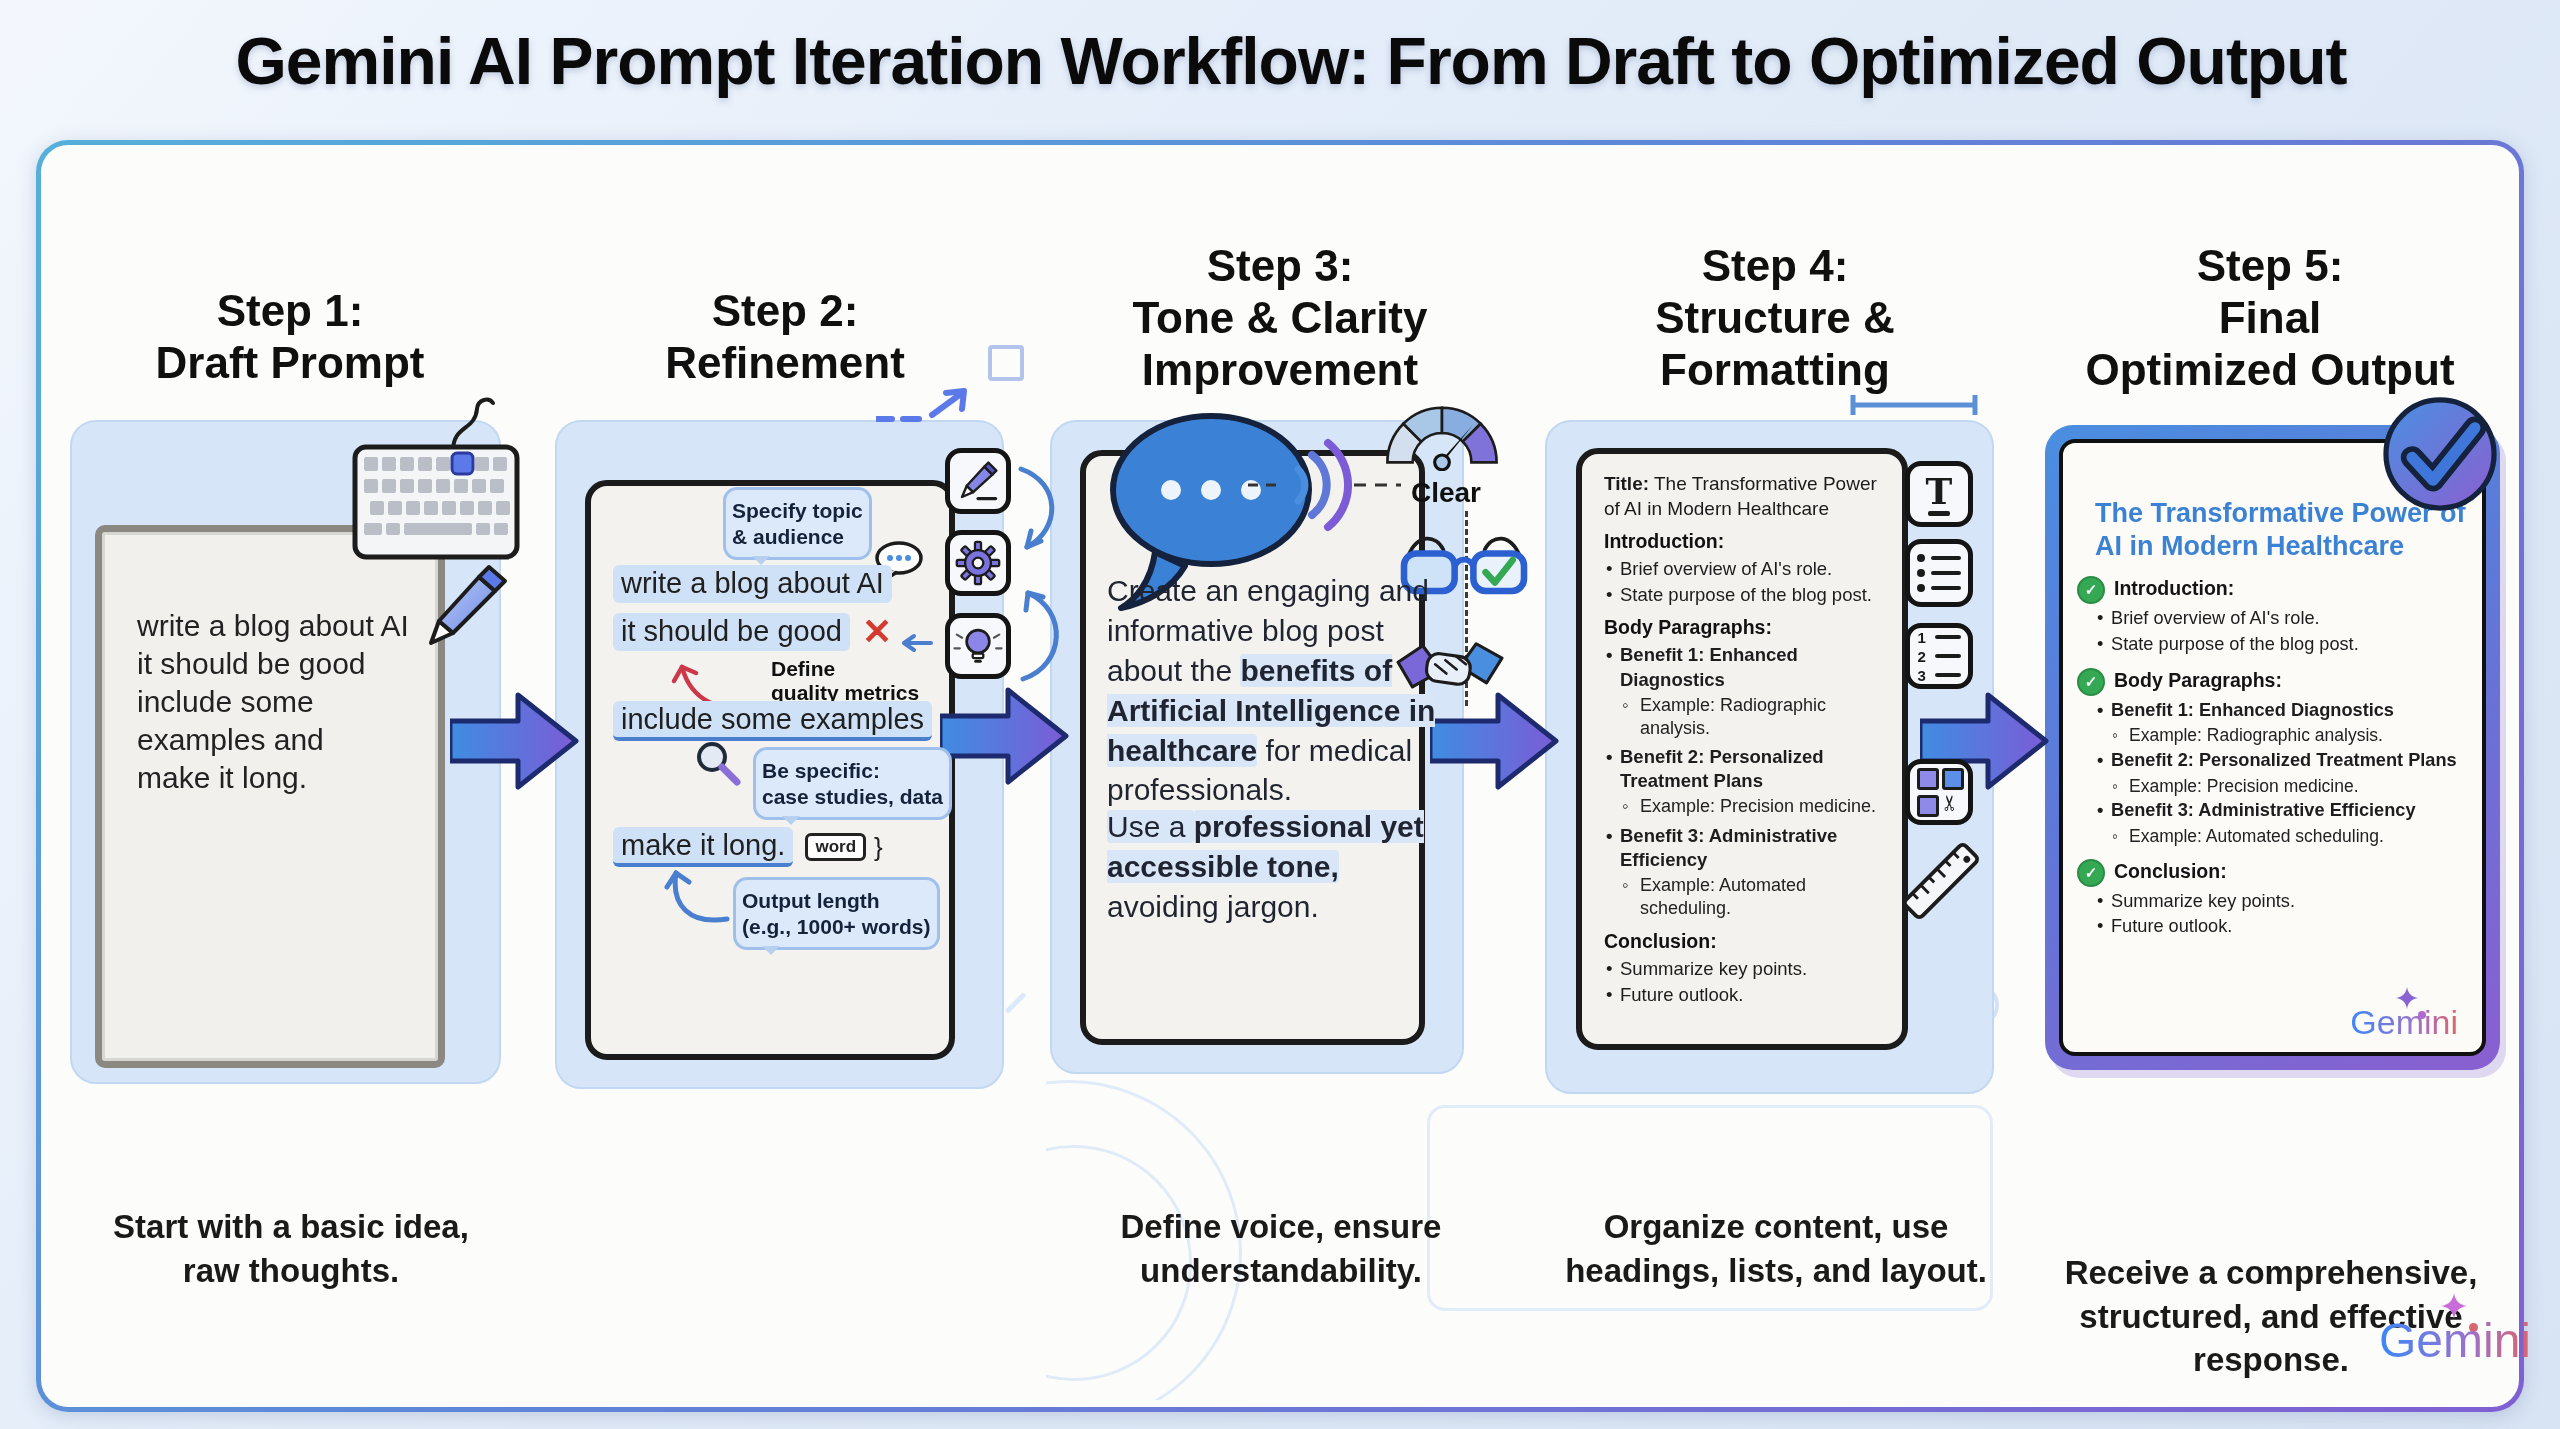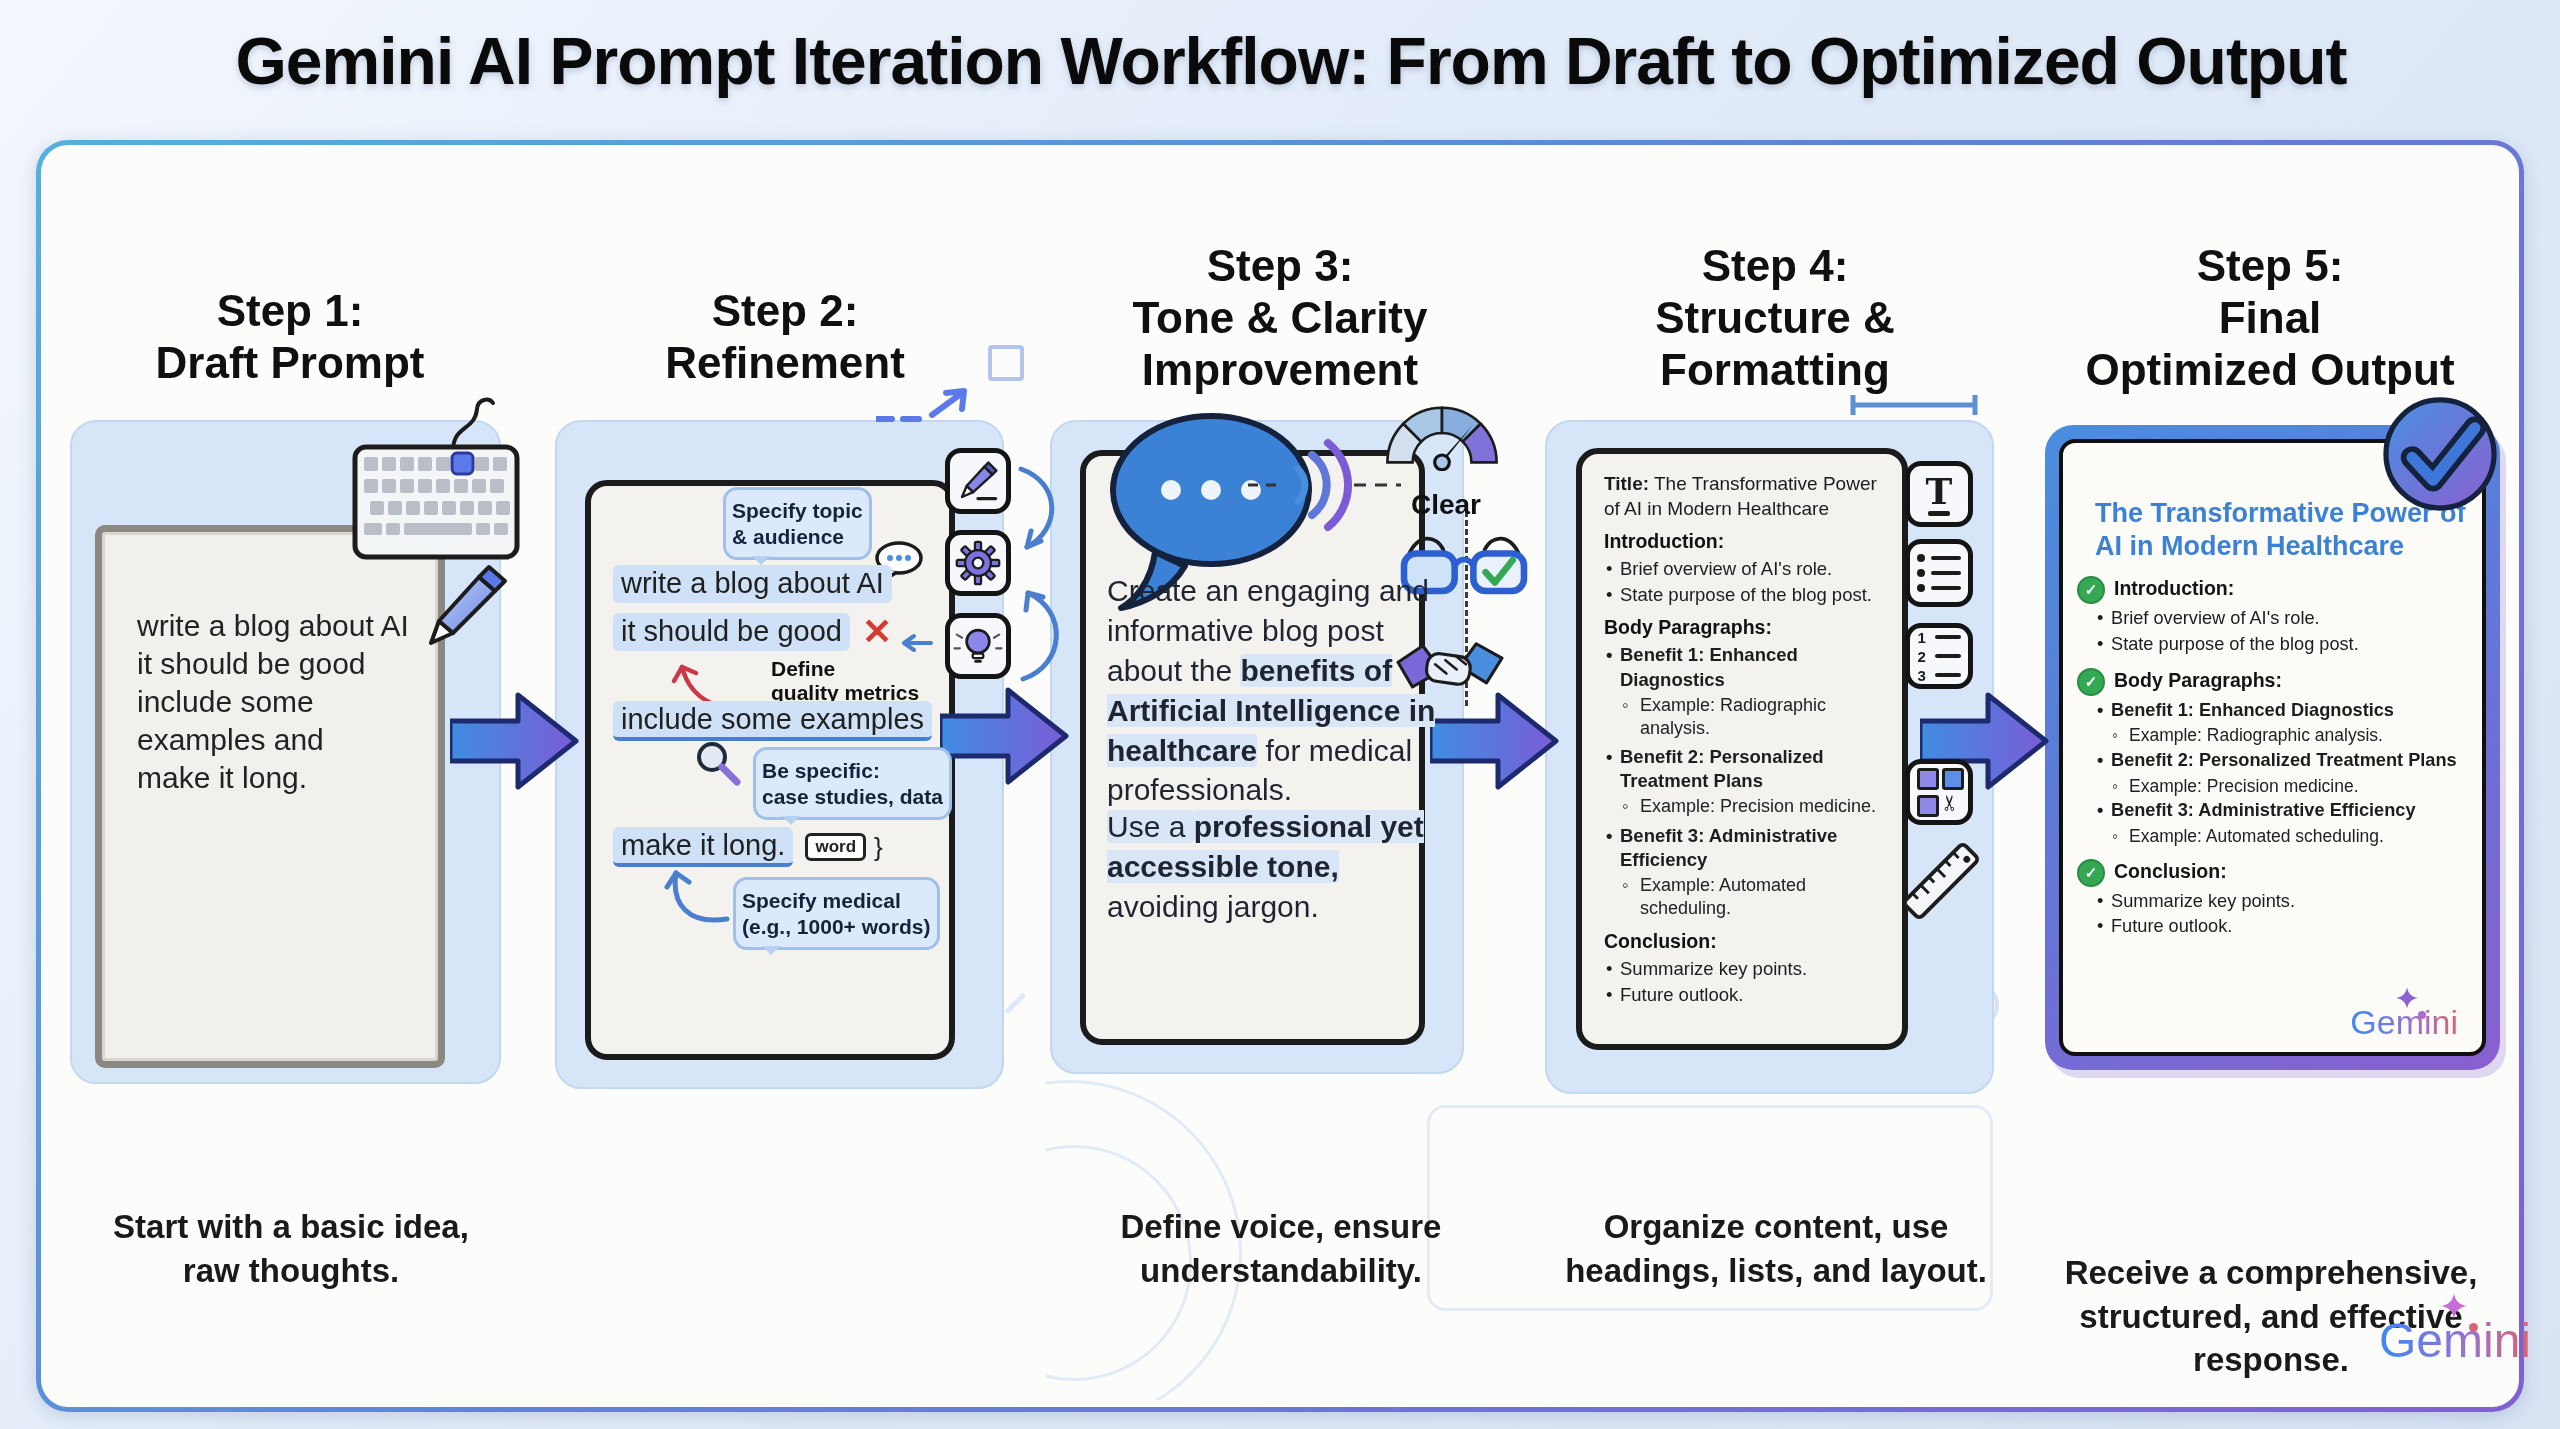--- a/index.html
+++ b/index.html
@@ -252,21 +252,21 @@
       <div class="pline" style="left:572px;top:682px;">
         <span class="hl unl">make it long.</span>
         <span class="wordbadge">word</span>
         <span class="brace">}</span>
       </div>
 
       <svg class="abs" style="left:618px;top:718px;z-index:4;" width="76" height="62" viewBox="0 0 76 62">
         <path d="M68,56 C30,62 12,42 17,10" stroke="#4a7fd0" stroke-width="5" fill="none" stroke-linecap="round"></path>
         <path d="M17,10 L8,24 M17,10 L30,19" stroke="#4a7fd0" stroke-width="5" fill="none" stroke-linecap="round"></path>
       </svg>
-      <div class="callout pre" style="left:692px;top:732px;">Specify medical
+      <div class="callout pre" style="left:692px;top:732px;">Output length
 (e.g., 1000+ words)</div>
 
       <div class="iconbox" style="left:904px;top:303px;width:66px;height:66px;">
         <svg width="48" height="48" viewBox="0 0 60 60">
           <polygon points="10,50 16,36 24,44" fill="#fff" stroke="#1c1c1c" stroke-width="3" stroke-linejoin="round"></polygon>
           <polygon points="16,36 38,12 48,22 24,44" fill="#8487e8" stroke="#1c1c1c" stroke-width="3" stroke-linejoin="round"></polygon>
           <polygon points="38,12 43,7 53,17 48,22" fill="#5456c8" stroke="#1c1c1c" stroke-width="3" stroke-linejoin="round"></polygon>
           <line x1="30" y1="52" x2="52" y2="52" stroke="#1c1c1c" stroke-width="4" stroke-linecap="round"></line>
         </svg>
       </div>
@@ -326,21 +326,21 @@
       </svg>
 
       <svg class="abs" style="left:1338px;top:252px;z-index:4;" width="126" height="74" viewBox="0 0 120 70">
         <path d="M8,62 A52,52 0 0 1 23.2,25.2 L40.2,42.2 A28,28 0 0 0 32,62 Z" fill="#d3dfee" stroke="#1c1c1c" stroke-width="2.5"></path>
         <path d="M23.2,25.2 A52,52 0 0 1 60,10 L60,34 A28,28 0 0 0 40.2,42.2 Z" fill="#a9c7e6" stroke="#1c1c1c" stroke-width="2.5"></path>
         <path d="M60,10 A52,52 0 0 1 96.8,25.2 L79.8,42.2 A28,28 0 0 0 60,34 Z" fill="#87aede" stroke="#1c1c1c" stroke-width="2.5"></path>
         <path d="M96.8,25.2 A52,52 0 0 1 112,62 L88,62 A28,28 0 0 0 79.8,42.2 Z" fill="#7f72d8" stroke="#1c1c1c" stroke-width="2.5"></path>
         <path d="M54,66 L89,27 L64,58 Z" fill="#111"></path>
         <circle cx="60" cy="62" r="7" fill="#a9c7e6" stroke="#111" stroke-width="3"></circle>
       </svg>
-      <div class="gauge-label" style="left:1345px;top:332px;width:120px;margin-top:12px;">Clear</div>
+      <div class="gauge-label" style="left:1345px;top:332px;width:120px;">Clear</div>
       <div class="vdash" style="left:1424px;top:366px;height:195px;"></div>
 
       <svg class="abs" style="left:1348px;top:378px;z-index:4;" width="150" height="90" viewBox="0 0 160 95">
         <path d="M20,36 C30,10 50,12 58,28" stroke="#1c1c1c" stroke-width="4" fill="none" stroke-linecap="round"></path>
         <path d="M140,36 C130,10 110,12 102,28" stroke="#1c1c1c" stroke-width="4" fill="none" stroke-linecap="round"></path>
         <rect x="16" y="32" width="54" height="40" rx="13" fill="#cfe3f8" stroke="#2c5fd0" stroke-width="7"></rect>
         <rect x="90" y="32" width="54" height="40" rx="13" fill="#e9f2fb" stroke="#2c5fd0" stroke-width="7"></rect>
         <path d="M70,46 C74,36 86,36 90,46" stroke="#2c5fd0" stroke-width="6" fill="none"></path>
         <path d="M103,52 L113,63 L132,39" stroke="#34a853" stroke-width="7" fill="none" stroke-linecap="round" stroke-linejoin="round"></path>
       </svg>

